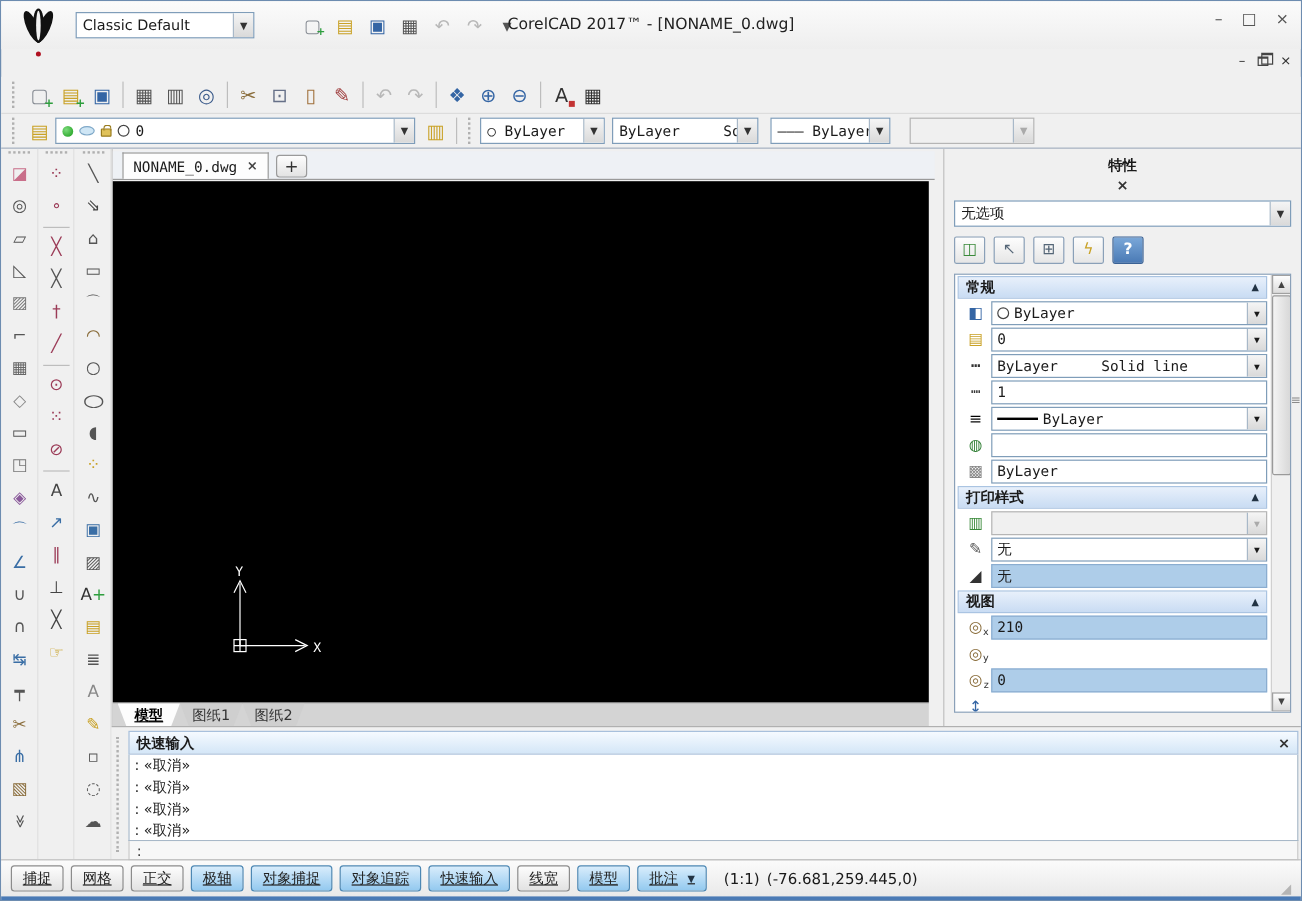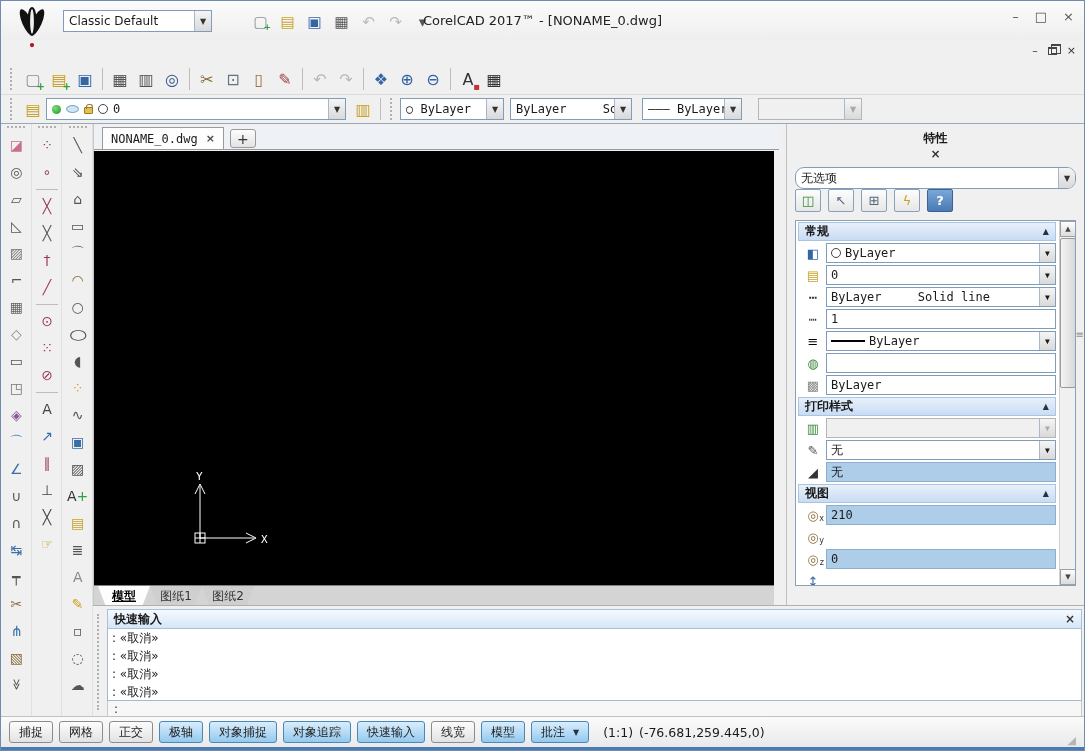--- a/index.html
+++ b/index.html
@@ -65,21 +65,21 @@
   .sheettabs { position:absolute; left:0; right:5px; bottom:0; height:20px; background:#d4d4d4; display:flex; align-items:stretch; padding-left:4px; border-top:1px solid #808080; }
   .sheettab { min-width:52px; padding:1px 10px 0; display:flex; align-items:center; justify-content:center; background:#cfcfcf; clip-path:polygon(0 0,100% 0,86% 100%,14% 100%); font-size:12px; color:#333; }
   .sheettab.active { background:#fdfdfd; font-weight:bold; text-decoration:underline; color:#000; }
 
   .splitter { position:absolute; top:123px; left:778px; width:7px; height:481px; background:#f0f0f0; }
 
   
   .props { position:absolute; top:123px; left:785px; right:0; height:481px; background:#f0f0f0; border-left:1px solid #c0c0c0; padding:4px 8px; }
   .props-title { display:flex; justify-content:space-between; align-items:center; font-weight:bold; font-size:12px; padding:2px 2px 6px;flex-direction:column; }
   .props-title .x { font-weight:bold; color:#333; font-size:12px; }
-  .props-sel { height:22px; margin-bottom:0;border-radius:9px; }
+  .props-sel { height:22px; margin-bottom:8px; }
   .props-btns { display:flex; gap:7px; margin-bottom:8px; }
   .props-btn { width:26px; height:23px; border:1px solid #8aa0b8; border-radius:2px; background:linear-gradient(#fdfdfd,#e6e6e6); display:flex; align-items:center; justify-content:center; font-size:13px; }
   .props-btn.help { background:linear-gradient(#7aa7d8,#4a7ab5); color:#fff; font-weight:bold; border-color:#3a6295; }
   .props-list { position:relative; border:1px solid #8aa0b8; background:#fff; height:366px; overflow:hidden; padding-right:17px; }
   .sec-header { height:19px; background:linear-gradient(#e8f0fb,#c9dcf3); border:1px solid #aac4e2; display:flex; align-items:center; justify-content:space-between; padding:0 6px; font-weight:bold; font-size:12px; margin:1px 2px; }
   .sec-arrow { font-size:8px; color:#234; }
   .prow { height:22px; display:flex; align-items:center; padding:0 2px 0 4px; }
   .prow .picon { width:26px; display:flex; align-items:center; justify-content:center; font-size:13px; position:relative; }
   .prow .picon .ov { position:absolute; right:2px; bottom:0; font-size:8px; }
   .pfield { flex:1; height:20px; border:1px solid #7f9db9; background:#fff; display:flex; align-items:center; overflow:hidden; font-family:"DejaVu Sans Mono","Liberation Mono",monospace; font-size:12px; }
@@ -99,21 +99,21 @@
   .cmdwin { position:absolute; top:604px; left:92px; right:0; height:113px; background:#f0f0f0; border-top:1px solid #b0b0b0; padding:3px 2px 2px 14px; }
   .cmd-grip { position:absolute; left:4px; top:8px; bottom:8px; width:4px; border-left:2px dotted #b0b0b0; }
   .cmd-header { height:20px; background:linear-gradient(#f5faff,#d4e6f7); border:1px solid #a8c0dc; display:flex; align-items:center; justify-content:space-between; padding:0 6px; font-weight:bold; }
   .cmd-header .x { font-weight:bold; color:#333; }
   .cmd-log { height:72px; background:#fff; border:1px solid #a8b8c8; border-top:none; overflow:hidden; padding:0 4px; font-size:12px; line-height:18px; }
   .cmd-input { height:16px; display:flex; align-items:center; padding:0 6px; font-size:12px; color:#333; background:#f7f7f7; border:1px solid #c8c8c8; border-top:none; }
 
   
   .statusbar { position:absolute; left:0; right:0; bottom:0; height:34px; background:linear-gradient(#fbfbfb,#e9e9e9); border-top:1px solid #c0c0c0; border-bottom:3px solid #4a7ab5; display:flex; align-items:center; padding:0 8px; gap:6px; }
   .status-app { width:232px; font-size:12.5px; color:#222; }
-  .sbtn-tog { height:22px; padding:0 9px; display:flex; align-items:center; gap:4px; font-size:12px; border:1px solid #8c8c8c; border-radius:3px; background:linear-gradient(#fdfdfd,#e2e2e2); color:#222; }
+  .sbtn-tog { height:22px; padding:0 9px; display:flex; align-items:center; gap:4px; font-size:12px; border:1px solid #8c8c8c; border-radius:3px; background:linear-gradient(#fdfdfd,#e2e2e2); color:#222;text-decoration:underline; }
   .sbtn-tog.active { border-color:#4d88b4; background:linear-gradient(#d9edfc,#93c9ef); }
   .sbtn-tog .dd { font-size:8px; color:#234; margin-left:4px; }
   .status-scale { margin-left:8px; font-size:12.5px; }
   .status-coords { font-size:12.5px; }
   .resize-grip { margin-left:auto; color:#b5b5b5; font-size:11px; align-self:flex-end; }
 </style>
 </head>
 <body>
 
 <div id="app">

